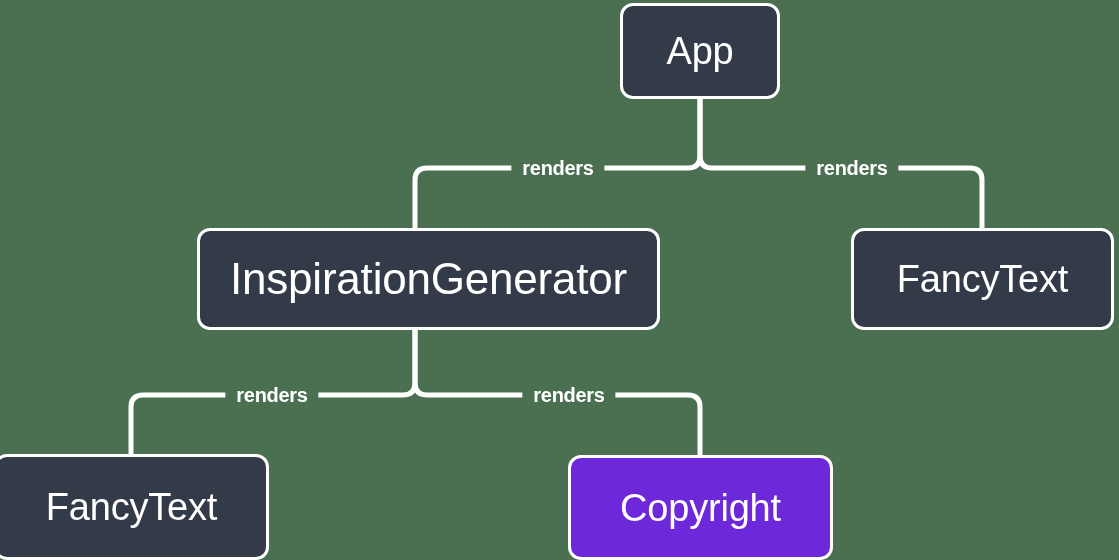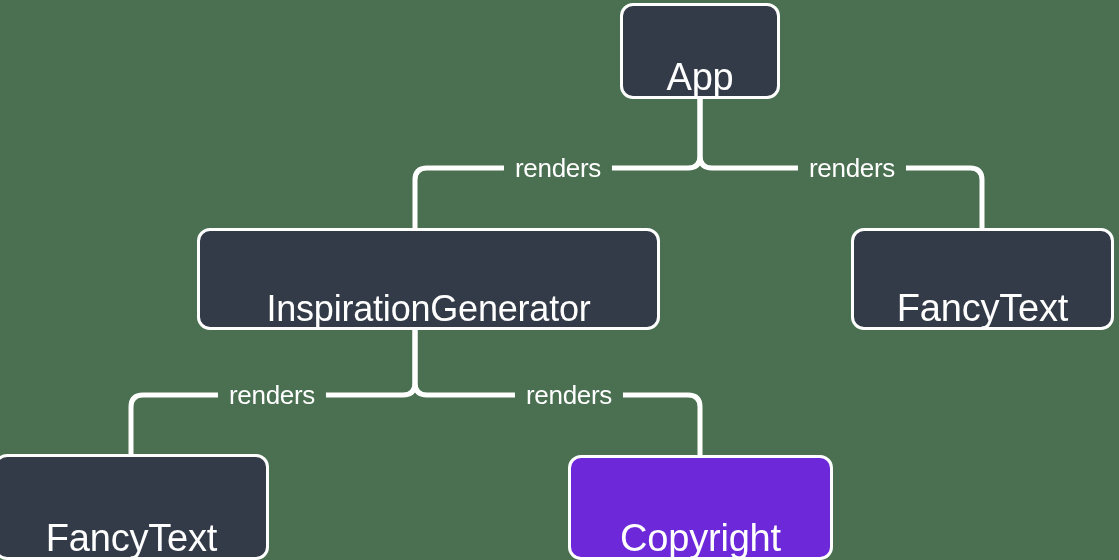--- a/index.html
+++ b/index.html
@@ -34,36 +34,36 @@
     stroke-linecap: round;
     stroke-linejoin: round;
   }
   .node-box {
     position: absolute;
     box-sizing: border-box;
     background: #343b48;
     border: 3px solid #ffffff;
     border-radius: 13px;
     display: flex;
-    align-items: flex-end;
+    align-items: center;
     justify-content: center;
     color: #ffffff;
     font-family: "Liberation Sans", sans-serif;
     font-size: 38px;
     font-weight: 400;
     letter-spacing: -0.2px;
     white-space: nowrap;
     line-height: 1;
   }
   .edge-label {
     position: absolute;
     color: #ffffff;
     font-family: "Liberation Sans", sans-serif;
-    font-size: 26px;
-    font-weight: 400;
+    font-size: 20px;
+    font-weight: 700;
     letter-spacing: -0.3px;
     white-space: nowrap;
     line-height: 1;
     transform: translate(-50%, -50%);
     background: #4a7051;
     padding: 0 11px;
   }
 </style>
 </head>
 <body>
@@ -76,21 +76,21 @@
         <path class="edge-path" d="M 700 99 L 700 156 Q 700 168 712 168 L 970 168 Q 982 168 982 180 L 982 228" stroke="#ffffff"></path>
         <path class="edge-path" d="M 415 330 L 415 383 Q 415 395 403 395 L 143 395 Q 131 395 131 407 L 131 454" stroke="#ffffff"></path>
         <path class="edge-path" d="M 415 330 L 415 383 Q 415 395 427 395 L 688 395 Q 700 395 700 407 L 700 455" stroke="#ffffff"></path>
       </g>
   </svg>
 
   <div id="nodes-layer">
       <div class="node-box" style="left: 620px; top: 3px; width: 160px; height: 96px; font-size: 38px; background: rgb(52, 59, 72); border-color: rgb(255, 255, 255); color: rgb(255, 255, 255);">
         <span>App</span>
       </div>
-      <div class="node-box" style="left: 197px; top: 228px; width: 463px; height: 102px; font-size: 36px; background: rgb(52, 59, 72); border-color: rgb(255, 255, 255); color: rgb(255, 255, 255);">
+      <div class="node-box" style="left: 197px; top: 228px; width: 463px; height: 102px; font-size: 44px; background: rgb(52, 59, 72); border-color: rgb(255, 255, 255); color: rgb(255, 255, 255);">
         <span>InspirationGenerator</span>
       </div>
       <div class="node-box" style="left: 851px; top: 228px; width: 263px; height: 102px; font-size: 38px; background: rgb(52, 59, 72); border-color: rgb(255, 255, 255); color: rgb(255, 255, 255);">
         <span>FancyText</span>
       </div>
       <div class="node-box" style="left: -6px; top: 454px; width: 275px; height: 106px; font-size: 38px; background: rgb(52, 59, 72); border-color: rgb(255, 255, 255); color: rgb(255, 255, 255);">
         <span>FancyText</span>
       </div>
       <div class="node-box" style="left: 568px; top: 455px; width: 265px; height: 105px; font-size: 38px; background: #6d28d9; border-color: rgb(255, 255, 255); color: rgb(255, 255, 255);">
         <span>Copyright</span>

